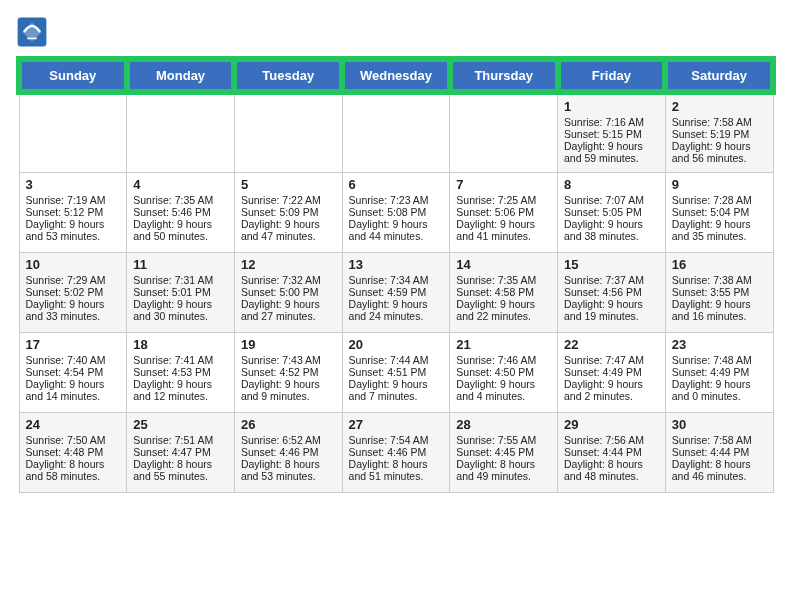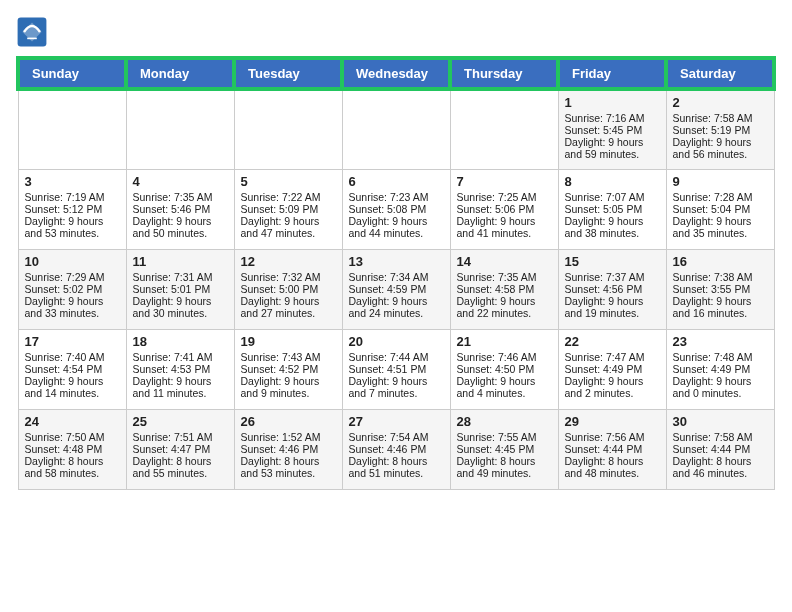--- a/index.html
+++ b/index.html
@@ -52,22 +52,22 @@
       table-layout: fixed;
     }
     thead tr {
       background-color: #3a6ebf;
     }
     thead th {
       color: #fff;
       font-size: 13px;
       font-weight: bold;
       padding: 6px 12px;
-      text-align: left;
-      border: 4px solid #22c55e;
+      text-align: center;
+      border: 6px solid #22c55e;
     }
     tbody tr {
       vertical-align: top;
     }
     tbody td {
       border: 1px solid #ccc;
       padding: 4px 6px;
       font-size: 10.5px;
       color: #222;
       height: 80px;
@@ -126,21 +126,21 @@
   <tbody>
   <tr>
         <td class="empty"></td>
         <td class="empty"></td>
         <td class="empty"></td>
         <td class="empty"></td>
         <td class="empty"></td>
         <td>
           <span class="day-num">1</span>
           <div>Sunrise: 7:16 AM</div>
-          <div>Sunset: 5:45 PM</div>
+          <div>Sunset: 5:15 PM</div>
           <div>Daylight: 9 hours and 59 minutes.</div>
         </td>
         <td>
           <span class="day-num">2</span>
           <div>Sunrise: 7:58 AM</div>
           <div>Sunset: 5:19 PM</div>
           <div>Daylight: 9 hours and 56 minutes.</div>
         </td>
       </tr>
       <tr>
@@ -235,21 +235,21 @@
         <td>
           <span class="day-num">17</span>
           <div>Sunrise: 7:40 AM</div>
           <div>Sunset: 4:54 PM</div>
           <div>Daylight: 9 hours and 14 minutes.</div>
         </td>
         <td>
           <span class="day-num">18</span>
           <div>Sunrise: 7:41 AM</div>
           <div>Sunset: 4:53 PM</div>
-          <div>Daylight: 9 hours and 11 minutes.</div>
+          <div>Daylight: 9 hours and 12 minutes.</div>
         </td>
         <td>
           <span class="day-num">19</span>
           <div>Sunrise: 7:43 AM</div>
           <div>Sunset: 4:52 PM</div>
           <div>Daylight: 9 hours and 9 minutes.</div>
         </td>
         <td>
           <span class="day-num">20</span>
           <div>Sunrise: 7:44 AM</div>
@@ -283,21 +283,21 @@
           <div>Daylight: 8 hours and 58 minutes.</div>
         </td>
         <td>
           <span class="day-num">25</span>
           <div>Sunrise: 7:51 AM</div>
           <div>Sunset: 4:47 PM</div>
           <div>Daylight: 8 hours and 55 minutes.</div>
         </td>
         <td>
           <span class="day-num">26</span>
-          <div>Sunrise: 1:52 AM</div>
+          <div>Sunrise: 6:52 AM</div>
           <div>Sunset: 4:46 PM</div>
           <div>Daylight: 8 hours and 53 minutes.</div>
         </td>
         <td>
           <span class="day-num">27</span>
           <div>Sunrise: 7:54 AM</div>
           <div>Sunset: 4:46 PM</div>
           <div>Daylight: 8 hours and 51 minutes.</div>
         </td>
         <td>

